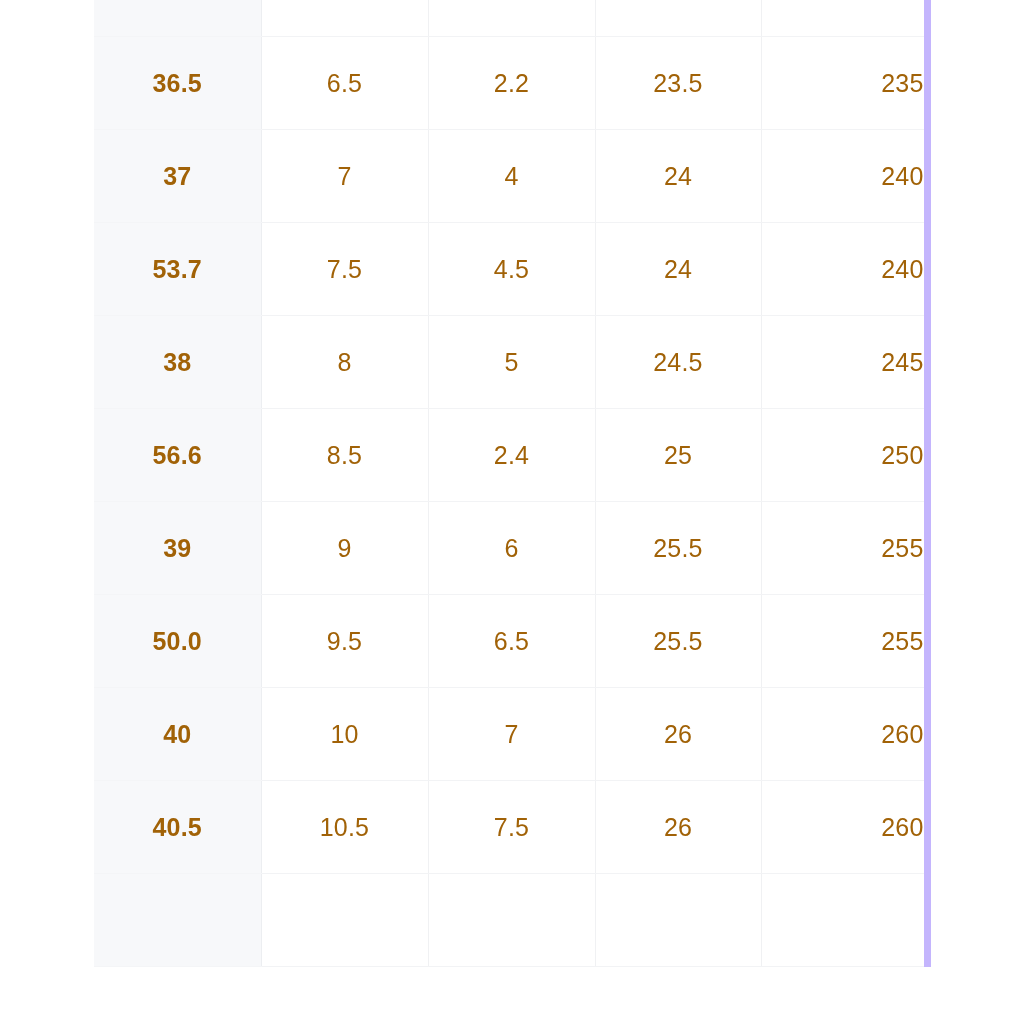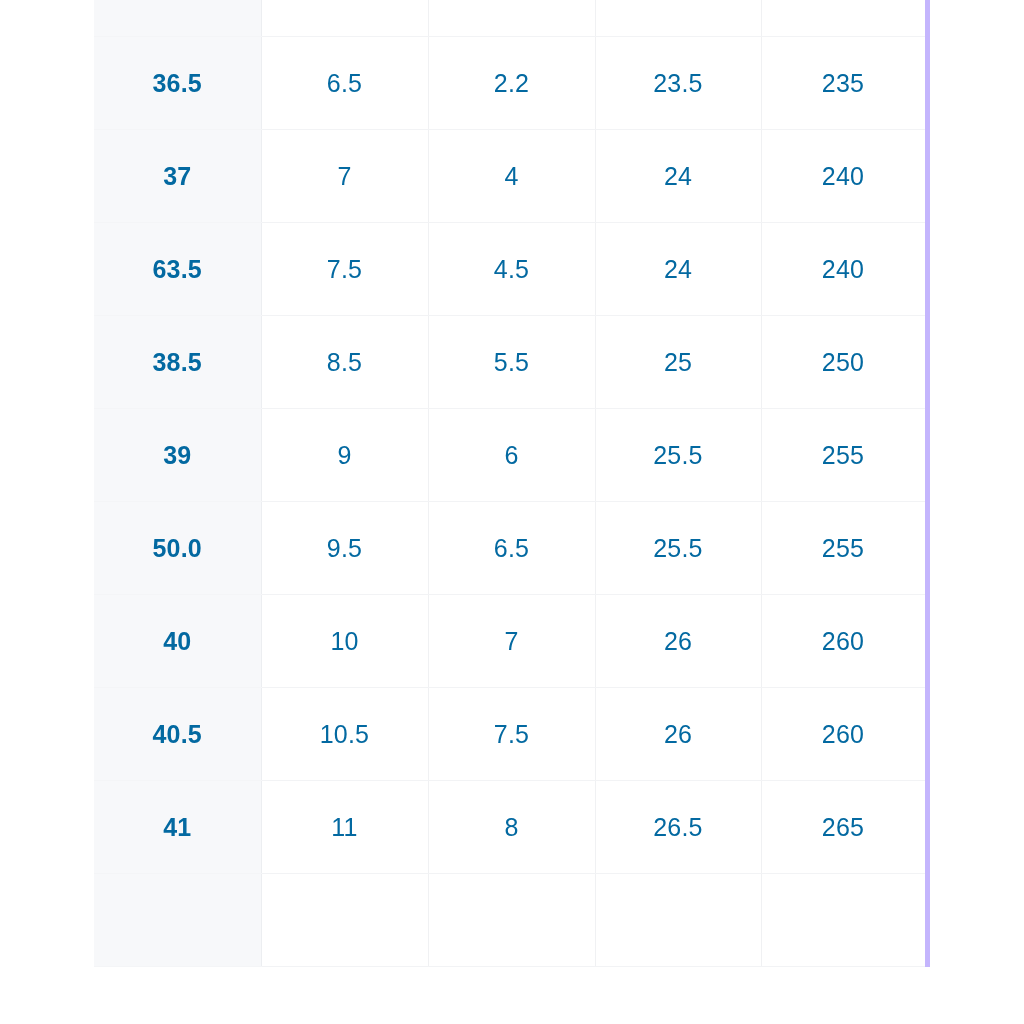--- a/index.html
+++ b/index.html
@@ -41,38 +41,39 @@
   table.size-table col.c-us  { width: 167px; }
   table.size-table col.c-uk  { width: 167px; }
   table.size-table col.c-cm  { width: 166px; }
   table.size-table col.c-mm  { width: 166px; }
 
   table.size-table td {
     height: 92px;
     padding: 0;
     text-align: center;
     vertical-align: middle;
-    color: #0369a1;
+    color: #a16207;
     font-size: 25px;
     font-weight: 400;
     letter-spacing: 0.2px;
     background: #ffffff;
     border-right: 1px solid #f0f1f3;
     border-bottom: 1px solid #f2f3f5;
   }
 
   table.size-table td.col-eu {
     background: #f7f8fa;
     font-weight: 700;
     border-right: 1px solid #eceef1;
     border-bottom: 1px solid #f4f5f7;
   }
 
   table.size-table td.col-mm {
-    border-right: 5px solid #c4b5fd;
+    border-right: 7px solid #c4b5fd;
+    text-align: right;
   }
 
   
   table.size-table tr.partial-row td {
     height: 92px;
   }
 </style>
 </head>
 <body>
 
@@ -102,30 +103,37 @@
             <td class="col-mm">235</td>
           </tr>
           <tr>
             <td class="col-eu">37</td>
             <td class="col-us">7</td>
             <td class="col-uk">4</td>
             <td class="col-cm">24</td>
             <td class="col-mm">240</td>
           </tr>
           <tr>
-            <td class="col-eu">63.5</td>
+            <td class="col-eu">53.7</td>
             <td class="col-us">7.5</td>
             <td class="col-uk">4.5</td>
             <td class="col-cm">24</td>
             <td class="col-mm">240</td>
           </tr>
           <tr>
-            <td class="col-eu">38.5</td>
+            <td class="col-eu">38</td>
+            <td class="col-us">8</td>
+            <td class="col-uk">5</td>
+            <td class="col-cm">24.5</td>
+            <td class="col-mm">245</td>
+          </tr>
+          <tr>
+            <td class="col-eu">56.6</td>
             <td class="col-us">8.5</td>
-            <td class="col-uk">5.5</td>
+            <td class="col-uk">2.4</td>
             <td class="col-cm">25</td>
             <td class="col-mm">250</td>
           </tr>
           <tr>
             <td class="col-eu">39</td>
             <td class="col-us">9</td>
             <td class="col-uk">6</td>
             <td class="col-cm">25.5</td>
             <td class="col-mm">255</td>
           </tr>
@@ -143,27 +151,20 @@
             <td class="col-cm">26</td>
             <td class="col-mm">260</td>
           </tr>
           <tr>
             <td class="col-eu">40.5</td>
             <td class="col-us">10.5</td>
             <td class="col-uk">7.5</td>
             <td class="col-cm">26</td>
             <td class="col-mm">260</td>
           </tr>
-          <tr>
-            <td class="col-eu">41</td>
-            <td class="col-us">11</td>
-            <td class="col-uk">8</td>
-            <td class="col-cm">26.5</td>
-            <td class="col-mm">265</td>
-          </tr>
           <tr class="partial-row">
             <td class="col-eu"></td>
             <td class="col-us"></td>
             <td class="col-uk"></td>
             <td class="col-cm"></td>
             <td class="col-mm"></td>
           </tr>
         </tbody>
     </table>
   </div>

